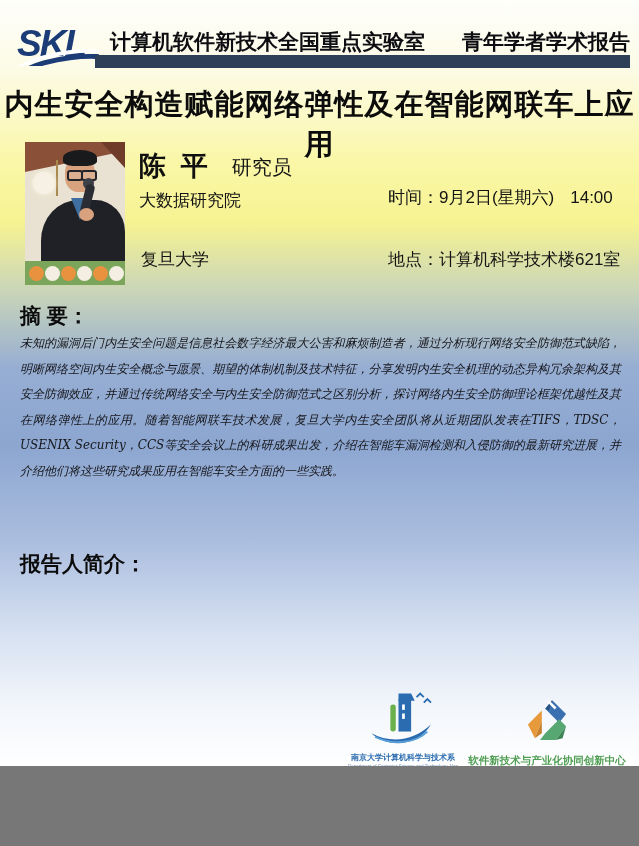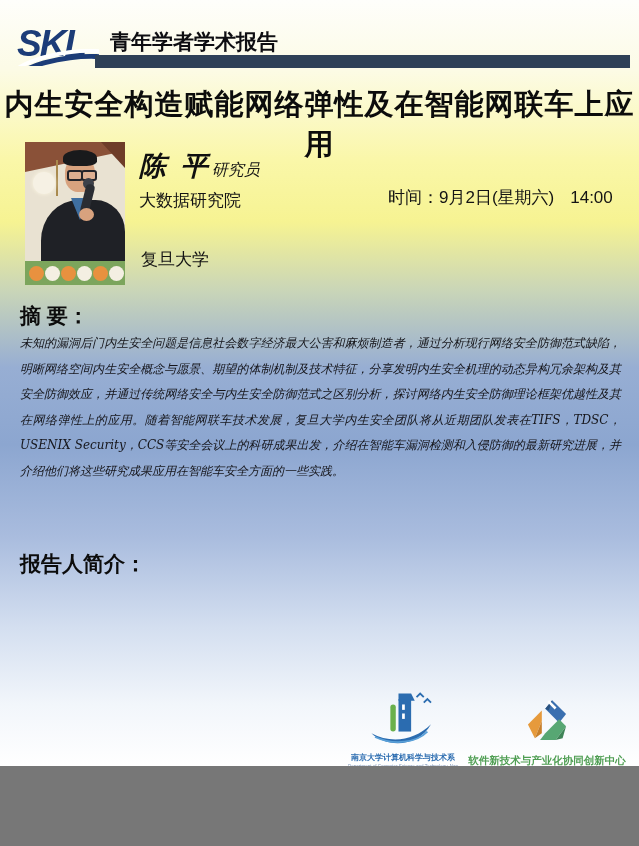--- a/index.html
+++ b/index.html
@@ -89,24 +89,24 @@
     border:2px solid #23242a;border-radius:3px;background:rgba(255,255,255,.15);}
   .photo .mic{position:absolute;left:58px;top:42px;width:9px;height:30px;
     background:#2a2d33;border-radius:4px;transform:rotate(14deg);}
   .photo .mic-head{position:absolute;left:58px;top:36px;width:11px;height:11px;
     background:#3c4049;border-radius:50%;}
   .photo .hand{position:absolute;left:54px;top:66px;width:15px;height:13px;
     background:#d8a27e;border-radius:50%;}
   .photo .flowers{position:absolute;left:0;bottom:0;width:100%;height:24px;background:#7ca55c;}
   .photo .fl{position:absolute;bottom:4px;width:15px;height:15px;border-radius:50%;}
   .fo{background:#e8913f;} .fw{background:#f4efe2;}
-  .name-row{position:absolute;left:139px;top:148px;display:flex;align-items:flex-end;font-style:italic;}
+  .name-row{position:absolute;left:139px;top:148px;display:flex;align-items:flex-end;gap:20px;}
   .speaker-name{font-family:"Liberation Serif","DejaVu Serif",serif;
     font-weight:bold;font-size:27px;color:#101010;letter-spacing:4px;}
-  .speaker-title{font-size:16px;color:#141414;padding-bottom:3px;}
+  .speaker-title{font-size:20px;color:#141414;padding-bottom:3px;}
   .line-17{font-size:17px;color:#141414;}
   .institute{position:absolute;left:139px;top:189px;}
   .time-line{position:absolute;left:388px;top:186px;white-space:nowrap;}
   .time-clock{margin-left:16px;}
   .university{position:absolute;left:141px;top:248px;}
   .location-line{position:absolute;left:388px;top:248px;white-space:nowrap;}
   
   .section-heading{
     position:absolute;left:20px;font-size:21px;font-weight:bold;color:#0c0c0c;
   }
@@ -140,20 +140,21 @@
 <body>
 
 <div class="poster">
 
   <div class="skl-logo">
     <div class="skl-letters">SKL</div>
     <div class="skl-arc-white"></div>
     <div class="skl-arc-navy"></div>
   </div>
   <div class="header-text">
+    <span>计算机软件新技术全国重点实验室</span>
     <span>青年学者学术报告</span>
   </div>
   <div class="header-bar"></div>
 
   <div class="talk-title">内生安全构造赋能网络弹性及在智能网联车上应用</div>
 
   <div class="photo">
     <div class="ceiling"></div>
     <div class="ceiling2"></div>
     <div class="lamp-stem"></div>
@@ -179,20 +180,23 @@
 
   <div class="name-row">
     <span class="speaker-name">陈 平</span>
     <span class="speaker-title">研究员</span>
   </div>
   <div class="institute line-17">大数据研究院</div>
   <div class="time-line line-17">
     <span>时间：</span><span>9月2日(星期六)</span><span class="time-clock">14:00</span>
   </div>
   <div class="university line-17">复旦大学</div>
+  <div class="location-line line-17">
+    <span>地点：</span><span>计算机科学技术楼621室</span>
+  </div>
 
   <div class="section-heading abstract-heading">摘 要：</div>
   <div class="body-text abstract-body">未知的漏洞后门内生安全问题是信息社会数字经济最大公害和麻烦制造者，通过分析现行网络安全防御范式缺陷，明晰网络空间内生安全概念与愿景、期望的体制机制及技术特征，分享发明内生安全机理的动态异构冗余架构及其安全防御效应，并通过传统网络安全与内生安全防御范式之区别分析，探讨网络内生安全防御理论框架优越性及其在网络弹性上的应用。随着智能网联车技术发展，复旦大学内生安全团队将从近期团队发表在TIFS，TDSC，USENIX Security，CCS等安全会议上的科研成果出发，介绍在智能车漏洞检测和入侵防御的最新研究进展，并介绍他们将这些研究成果应用在智能车安全方面的一些实践。</div>
 
   <div class="section-heading bio-heading">报告人简介：</div>
 
   <div class="logo-block nju-block">
     <svg width="84" height="56" viewBox="0 0 90 62">
       <polygon points="40,4 54,4 58,12 40,12" fill="#2b6cb0"></polygon>
       <rect x="40" y="10" width="14" height="36" fill="#2b6cb0"></rect>

